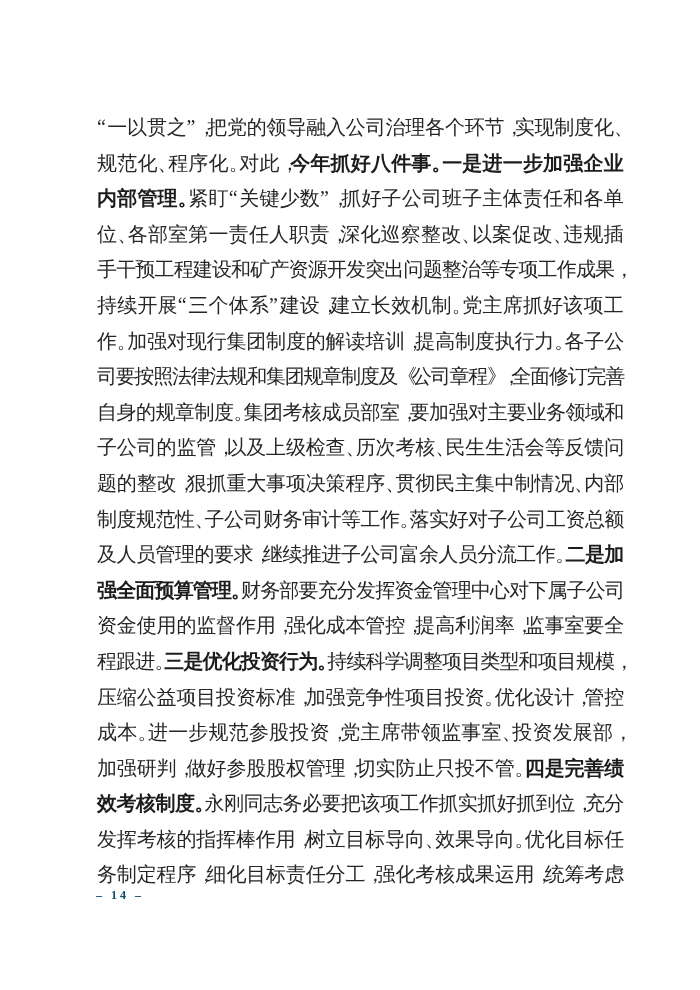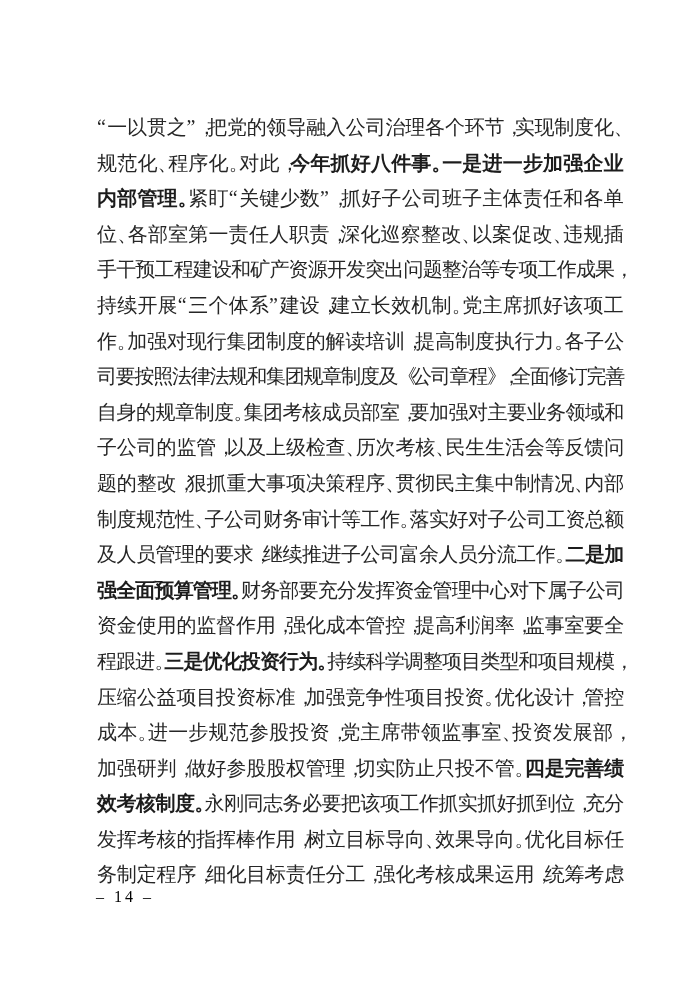--- a/index.html
+++ b/index.html
@@ -39,23 +39,24 @@
     flex-shrink: 1;
     text-align: left;
   }
   .line span.p  { width: 0.52em; }   
   .line span.br { width: 0.78em; }   
   .line span.b  { font-weight: 700; color: #1c1c1c; }
   .footer {
     position: absolute;
     left: 96px;
     top: 888px;
-    font-size: 16px;
+    font-size: 12px;
     letter-spacing: 3px;
-    color: #000000;
+    color: #0c4a6e;
+    font-weight: bold;
   }
 </style>
 </head>
 <body>
 
 <div class="page">
   <div class="body">
       <div class="line">
         <span class="p">“</span>
         <span>一</span>

